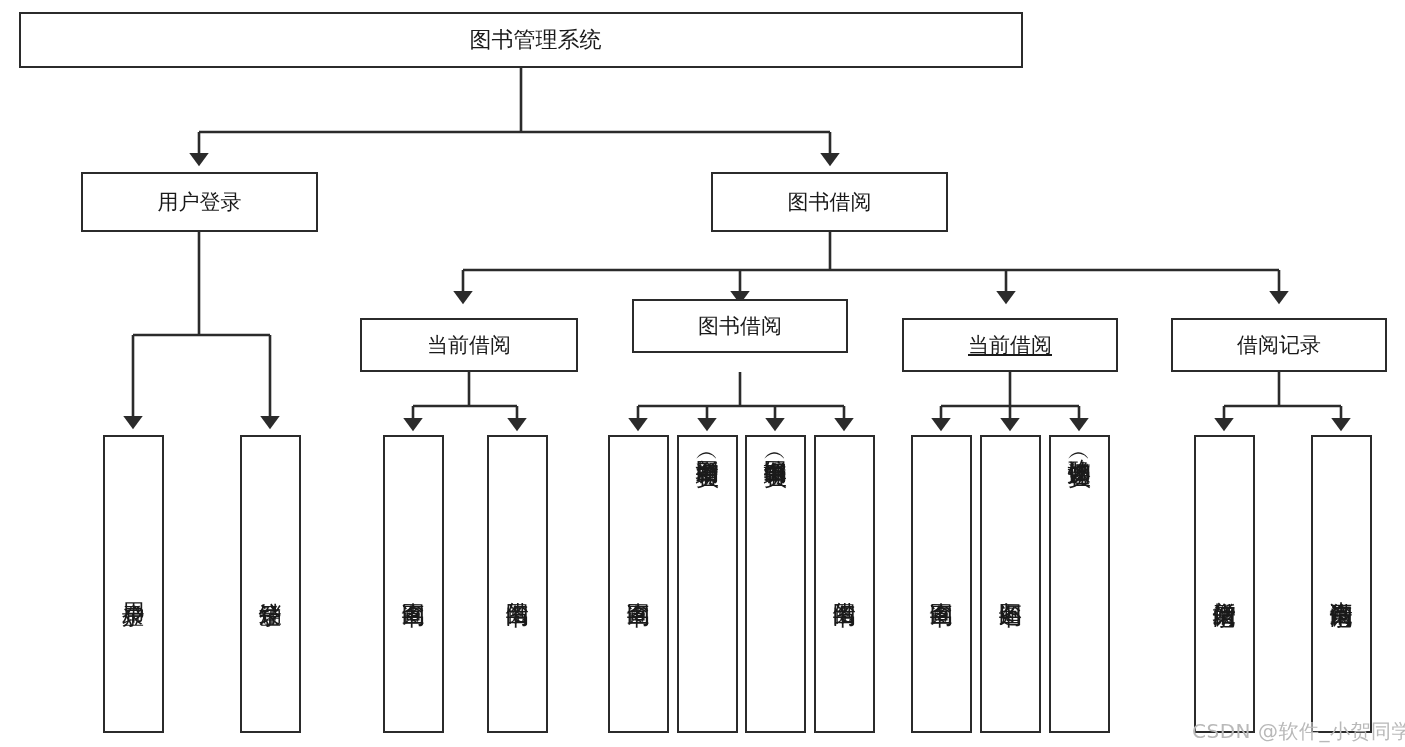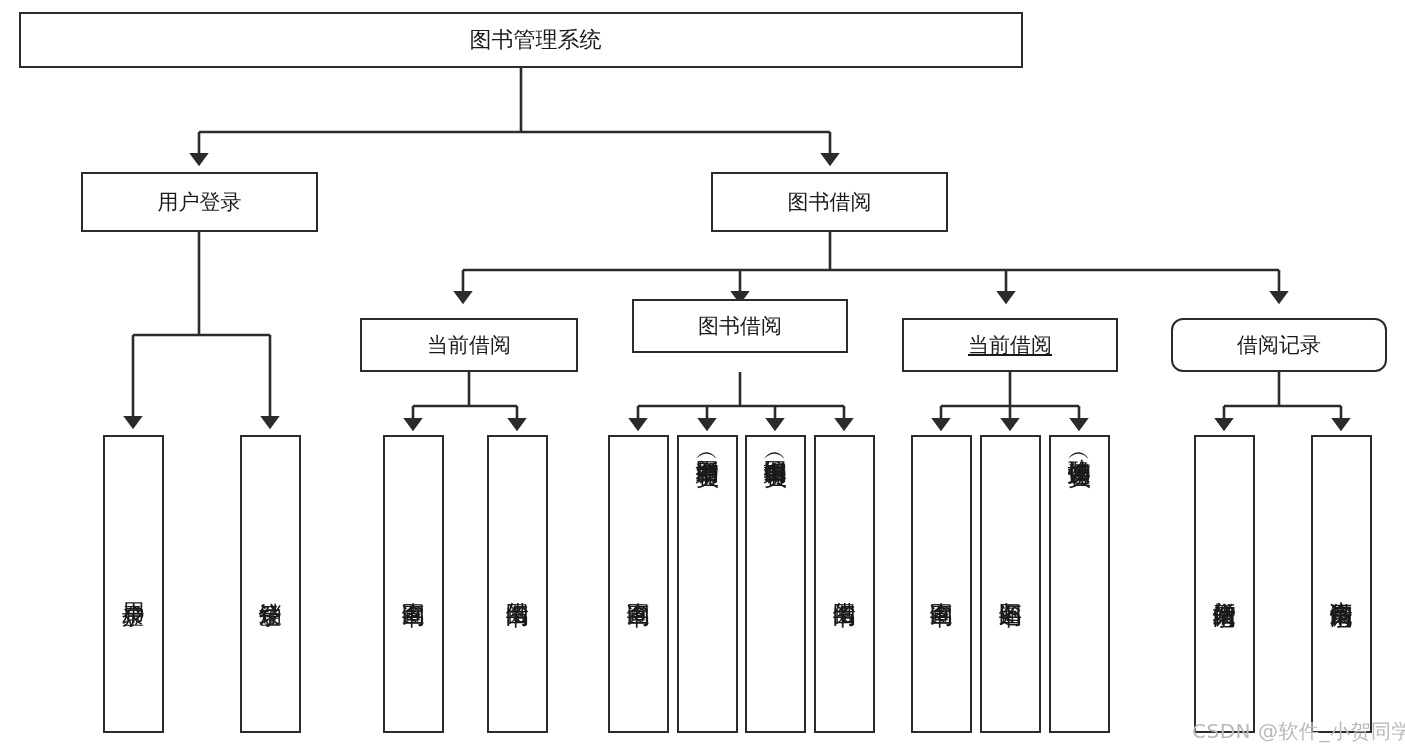--- a/index.html
+++ b/index.html
@@ -147,21 +147,21 @@
   </div>
 
   <div class="node horiz" style="left:632px; top:299px; width:216px; height:54px;">
     <span class="label">图书借阅</span>
   </div>
 
   <div class="node horiz" style="left:902px; top:318px; width:216px; height:54px;text-decoration:underline;">
     <span class="label">当前借阅</span>
   </div>
 
-  <div class="node horiz" style="left:1171px; top:318px; width:216px; height:54px;border-radius:12px;">
+  <div class="node horiz" style="left:1171px; top:318px; width:216px; height:54px;">
     <span class="label">借阅记录</span>
   </div>
 
   <div class="node vert mid" style="left:103px; top:435px; width:61px; height:298px;">
     <span class="label">用户登录</span>
   </div>
 
   <div class="node vert mid" style="left:240px; top:435px; width:61px; height:298px;">
     <span class="label">注销登录</span>
   </div>

